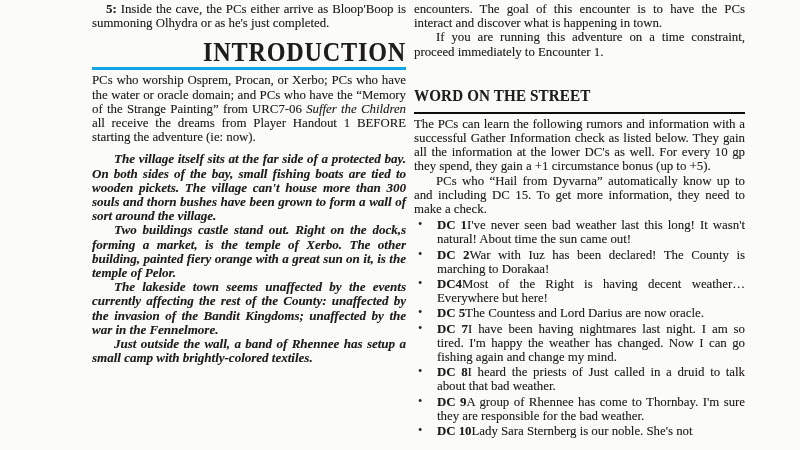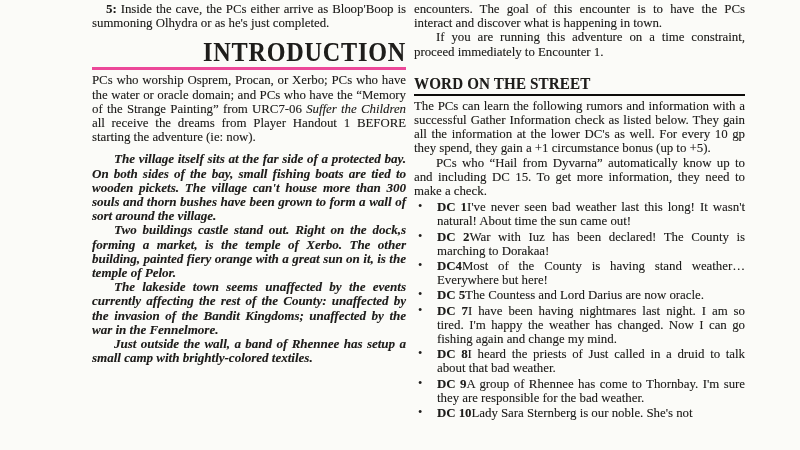--- a/index.html
+++ b/index.html
@@ -29,21 +29,21 @@
     text-align: justify;
   }
   .indent    { text-indent: 22px; }
   .indent-sm { text-indent: 14px; }
   .lead-num  { font-weight: bold; margin-right: 4px; }
   .ital      { font-style: italic; }
 
   .h-intro {
     margin-top: 8px;
     padding-bottom: 2px;
-    border-bottom: 3px solid #ec4899;
+    border-bottom: 3px solid #0ea5e9;
     text-align: right;
   }
   .h-intro .h-text {
     display: inline-block;
     font-weight: bold;
     font-size: 28px;
     line-height: 27px;
     letter-spacing: 1px;
     transform: scaleX(0.86);
     transform-origin: 100% 60%;
@@ -53,22 +53,22 @@
 
   .readaloud { margin-top: 8px; }
   .readaloud p {
     font-weight: bold;
     font-style: italic;
     font-size: 13px;
     line-height: 14.2px;
   }
 
   .h-street {
-    margin-top: 16px;
-    padding-bottom: 1px;
+    margin-top: 28px;
+    padding-bottom: 7px;
     border-bottom: 2.5px solid #0d0c0a;
   }
   .h-street .h-text {
     display: inline-block;
     font-weight: bold;
     font-size: 16px;
     line-height: 15px;
     letter-spacing: 0.2px;
     transform: scaleX(0.94);
     transform-origin: 0 50%;
@@ -129,21 +129,21 @@
     <div class="h-street">
       <span class="h-text">WORD ON THE STREET</span>
     </div>
 
     <p class="street-intro">The PCs can learn the following rumors and information with a successful Gather Information check as listed below. They gain all the information at the lower DC's as well. For every 10 gp they spend, they gain a +1 circumstance bonus (up to +5).</p>
     <p class="indent">PCs who “Hail from Dyvarna” automatically know up to and including DC 15. To get more information, they need to make a check.</p>
 
     <ul class="rumors">
       <li><span class="bullet">•</span><span class="dc">DC 1</span><span>I've never seen bad weather last this long! It wasn't natural! About time the sun came out!</span></li>
       <li><span class="bullet">•</span><span class="dc">DC 2</span><span>War with Iuz has been declared! The County is marching to Dorakaa!</span></li>
-      <li><span class="bullet">•</span><span class="dc">DC4</span><span>Most of the County is having stand weather… Everywhere but here!</span></li>
+      <li><span class="bullet">•</span><span class="dc">DC4</span><span>Most of the Right is having decent weather… Everywhere but here!</span></li>
       <li><span class="bullet">•</span><span class="dc">DC 5</span><span>The Countess and Lord Darius are now oracle.</span></li>
       <li><span class="bullet">•</span><span class="dc">DC 7</span><span>I have been having nightmares last night. I am so tired. I'm happy the weather has changed. Now I can go fishing again and change my mind.</span></li>
       <li><span class="bullet">•</span><span class="dc">DC 8</span><span>I heard the priests of Just called in a druid to talk about that bad weather.</span></li>
       <li><span class="bullet">•</span><span class="dc">DC 9</span><span>A group of Rhennee has come to Thornbay. I'm sure they are responsible for the bad weather.</span></li>
       <li><span class="bullet">•</span><span class="dc">DC 10</span><span>Lady Sara Sternberg is our noble. She's not</span></li>
     </ul>
 
   </div>
 
 </div>

